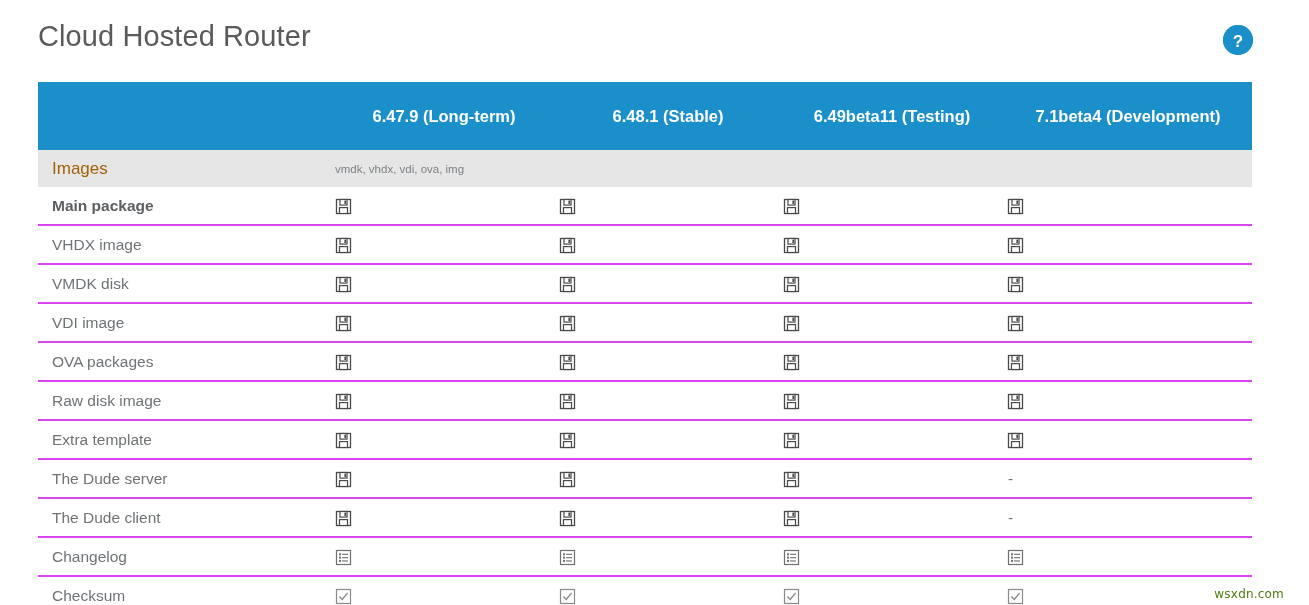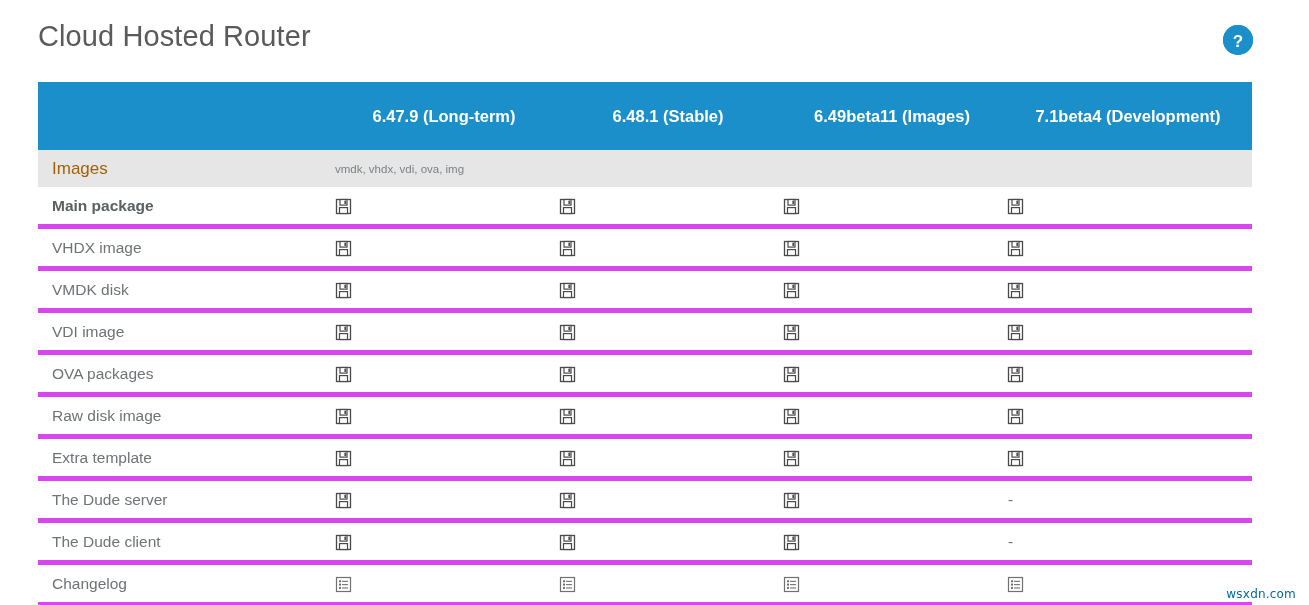--- a/index.html
+++ b/index.html
@@ -71,21 +71,21 @@
     white-space: nowrap;
   }
   thead th.head-blank { }
 
   tbody td {
     font-size: 15.5px;
     color: #6f7376;
     padding: 0;
     height: 37px;
     vertical-align: middle;
-    border-bottom: 5px solid #d946ef;
+    border-bottom: 2px solid #d946ef;
   }
 
   tr.row-images td {
     background: #e6e6e6;
     border-bottom: none;
     height: 37px;
   }
   tr.row-images td.lbl {
     font-size: 17px;
     color: #a16207;
@@ -119,24 +119,24 @@
   }
   .icon {
     display: inline-block;
     vertical-align: middle;
     line-height: 0;
   }
 
   
   .watermark {
     position: absolute;
-    right: 13px;
+    right: 25px;
     bottom: 4px;
     font-size: 12px;
-    color: #0369a1;
+    color: #4d7c0f;
     font-family: "DejaVu Sans", sans-serif;
     letter-spacing: 0.2px;
   }
 </style>
 </head>
 <body>
 
 <div class="page-header">
   <div class="page-title">Cloud Hosted Router</div>
   <div class="help-button">
@@ -154,21 +154,21 @@
         <col class="c-ver">
         <col class="c-ver">
         <col class="c-ver">
         <col class="c-last">
     </colgroup>
     <thead>
       <tr>
         <th class="head-blank"></th>
         <th>6.47.9 (Long-term)</th>
         <th>6.48.1 (Stable)</th>
-        <th>6.49beta11 (Images)</th>
+        <th>6.49beta11 (Testing)</th>
         <th>7.1beta4 (Development)</th>
       </tr>
     </thead>
     <tbody id="tbody">
       <tr class="row-images">
         <td class="lbl">Images</td>
         <td class="formats">vmdk, vhdx, vdi, ova, img</td>
         <td></td>
         <td></td>
         <td></td>

